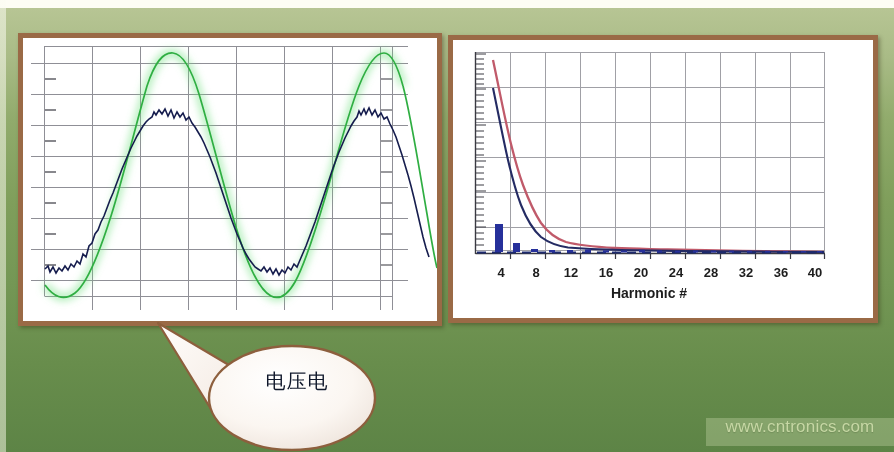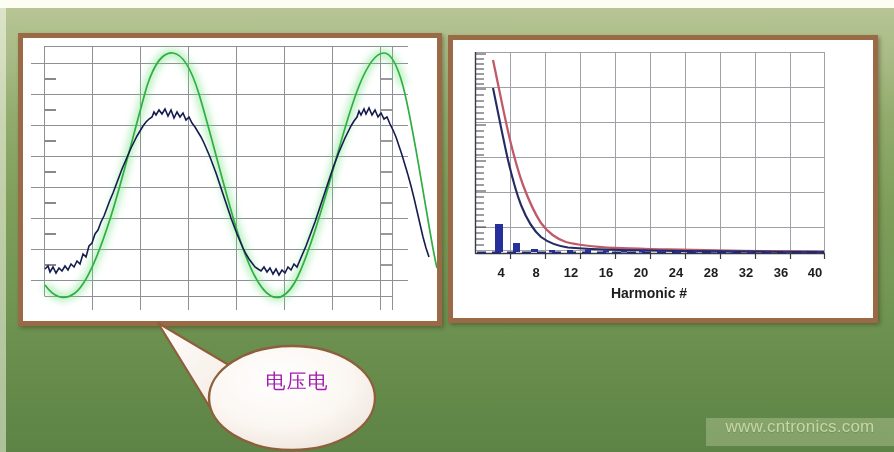--- a/index.html
+++ b/index.html
@@ -43,21 +43,21 @@
   #panel-right{left:448px;top:35px;width:430px;height:288px;}
 
   
   .plot{position:absolute;overflow:hidden;}
   .plot svg{display:block;}
 
   
   #callout{position:absolute;left:152px;top:320px;width:235px;height:132px;}
   #callout-text{
     position:absolute;left:232px;top:366px;width:130px;
-    text-align:center;color:#a21caf;
+    text-align:center;color:#0f172a;
     font-family:"DejaVu Sans", sans-serif;
     font-size:20px;line-height:30px;font-weight:400;
     letter-spacing:1px;
     text-shadow:0 1px 0 rgba(255,255,255,.7);
   }
   #callout-text div{white-space:nowrap;}
 
   
   #watermark-band{
     position:absolute;left:706px;top:418px;width:188px;height:28px;

